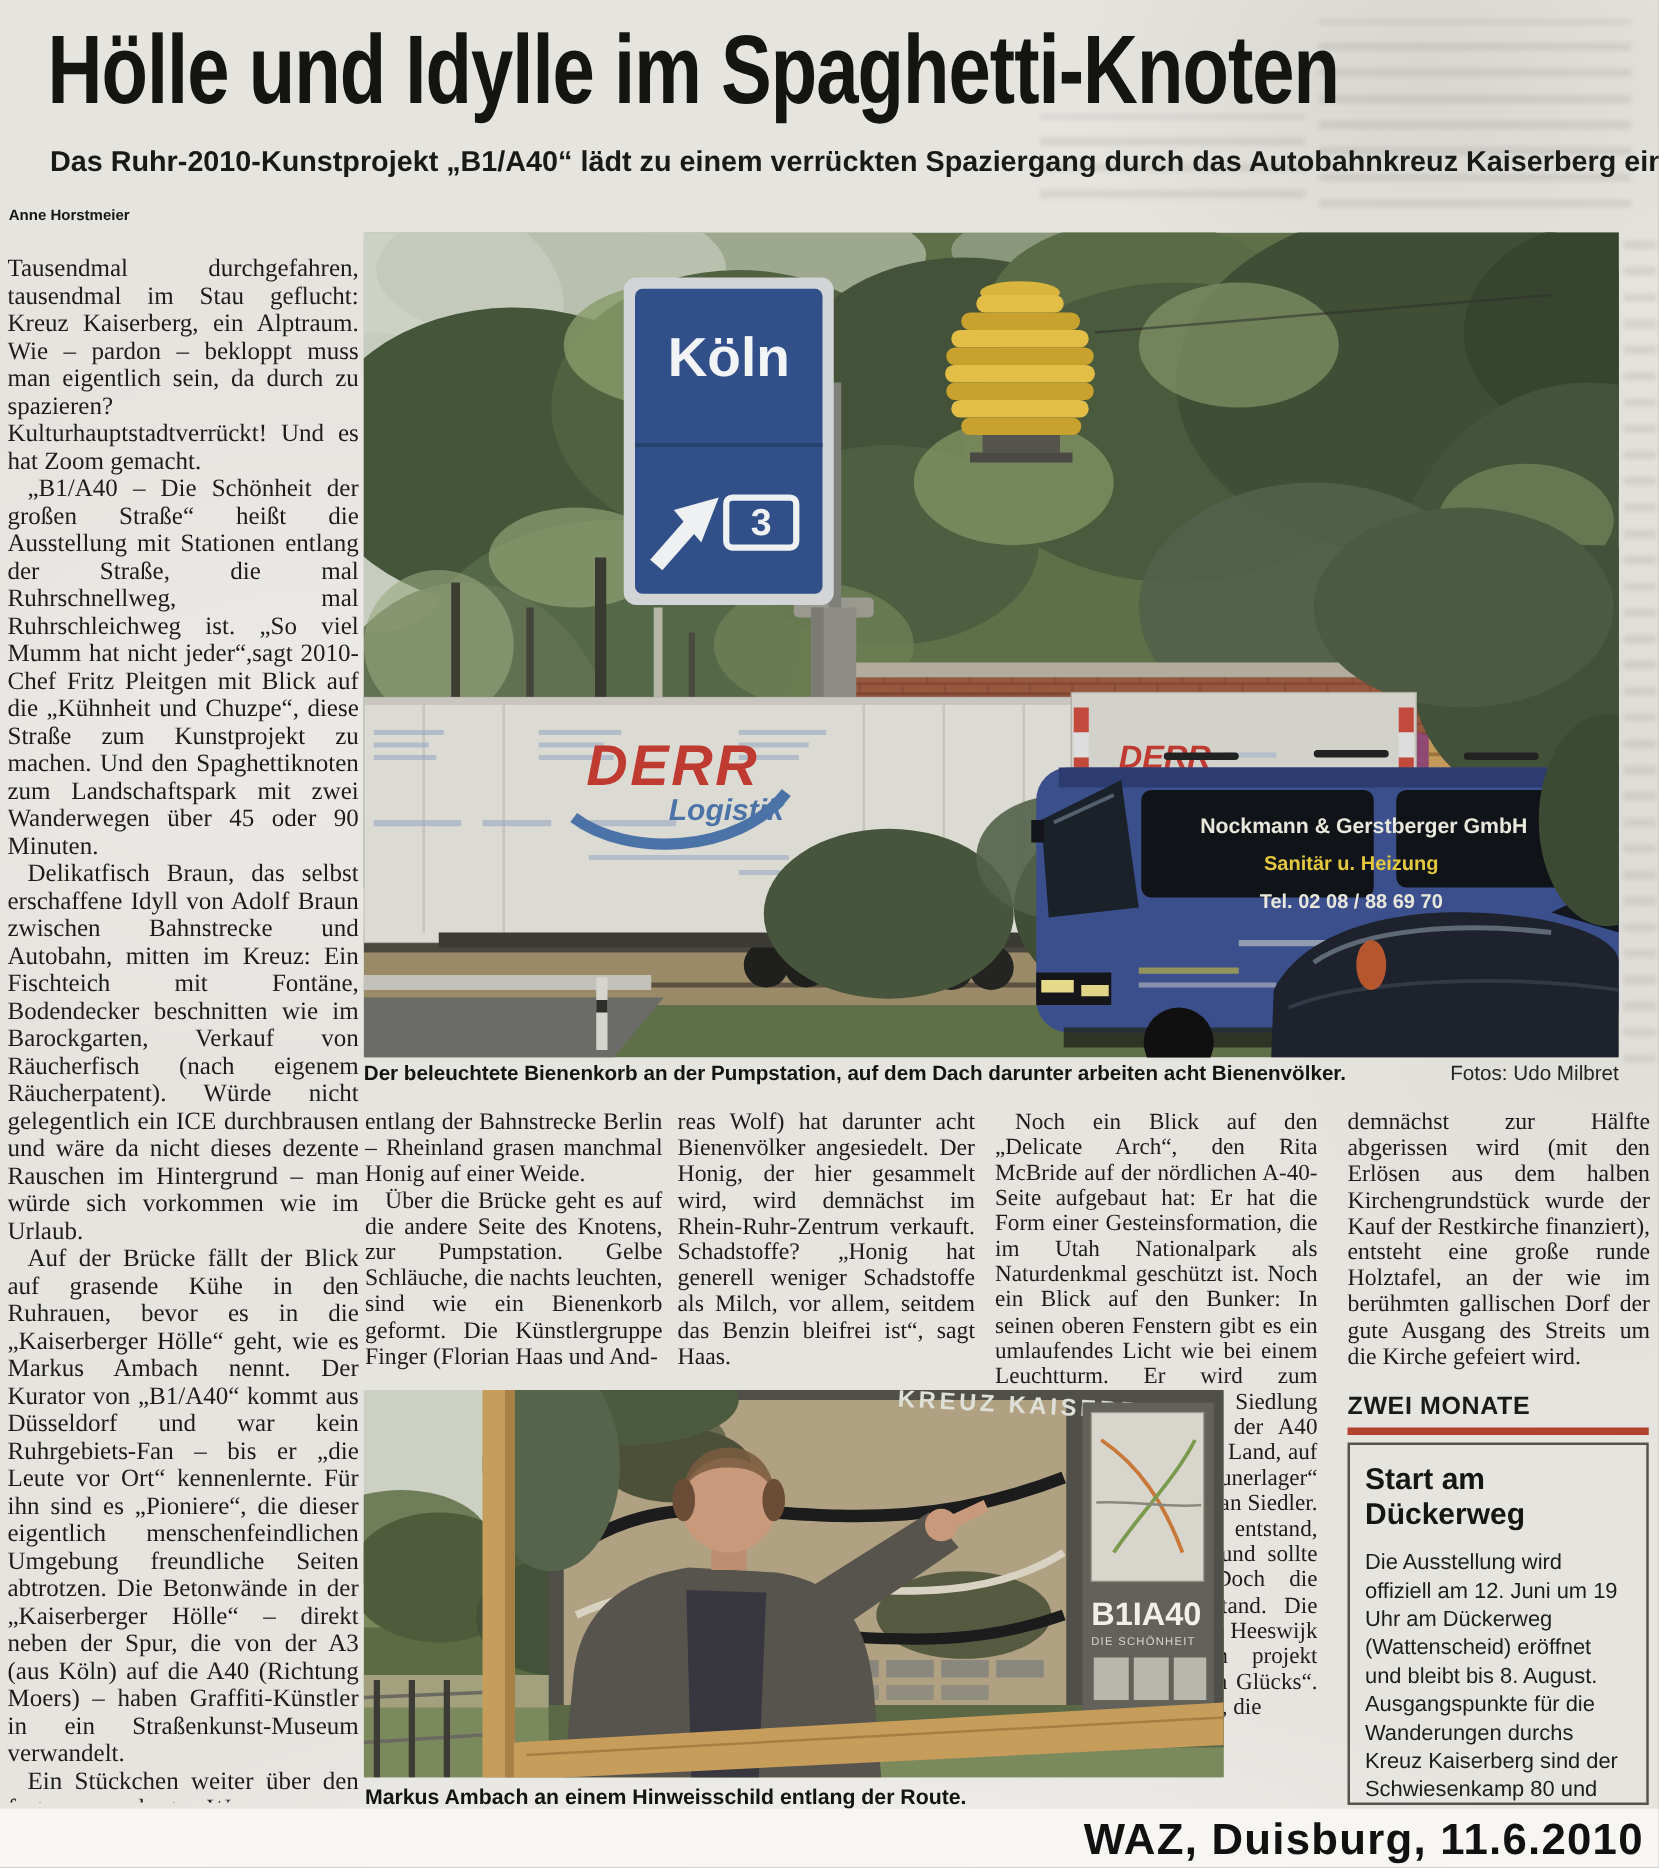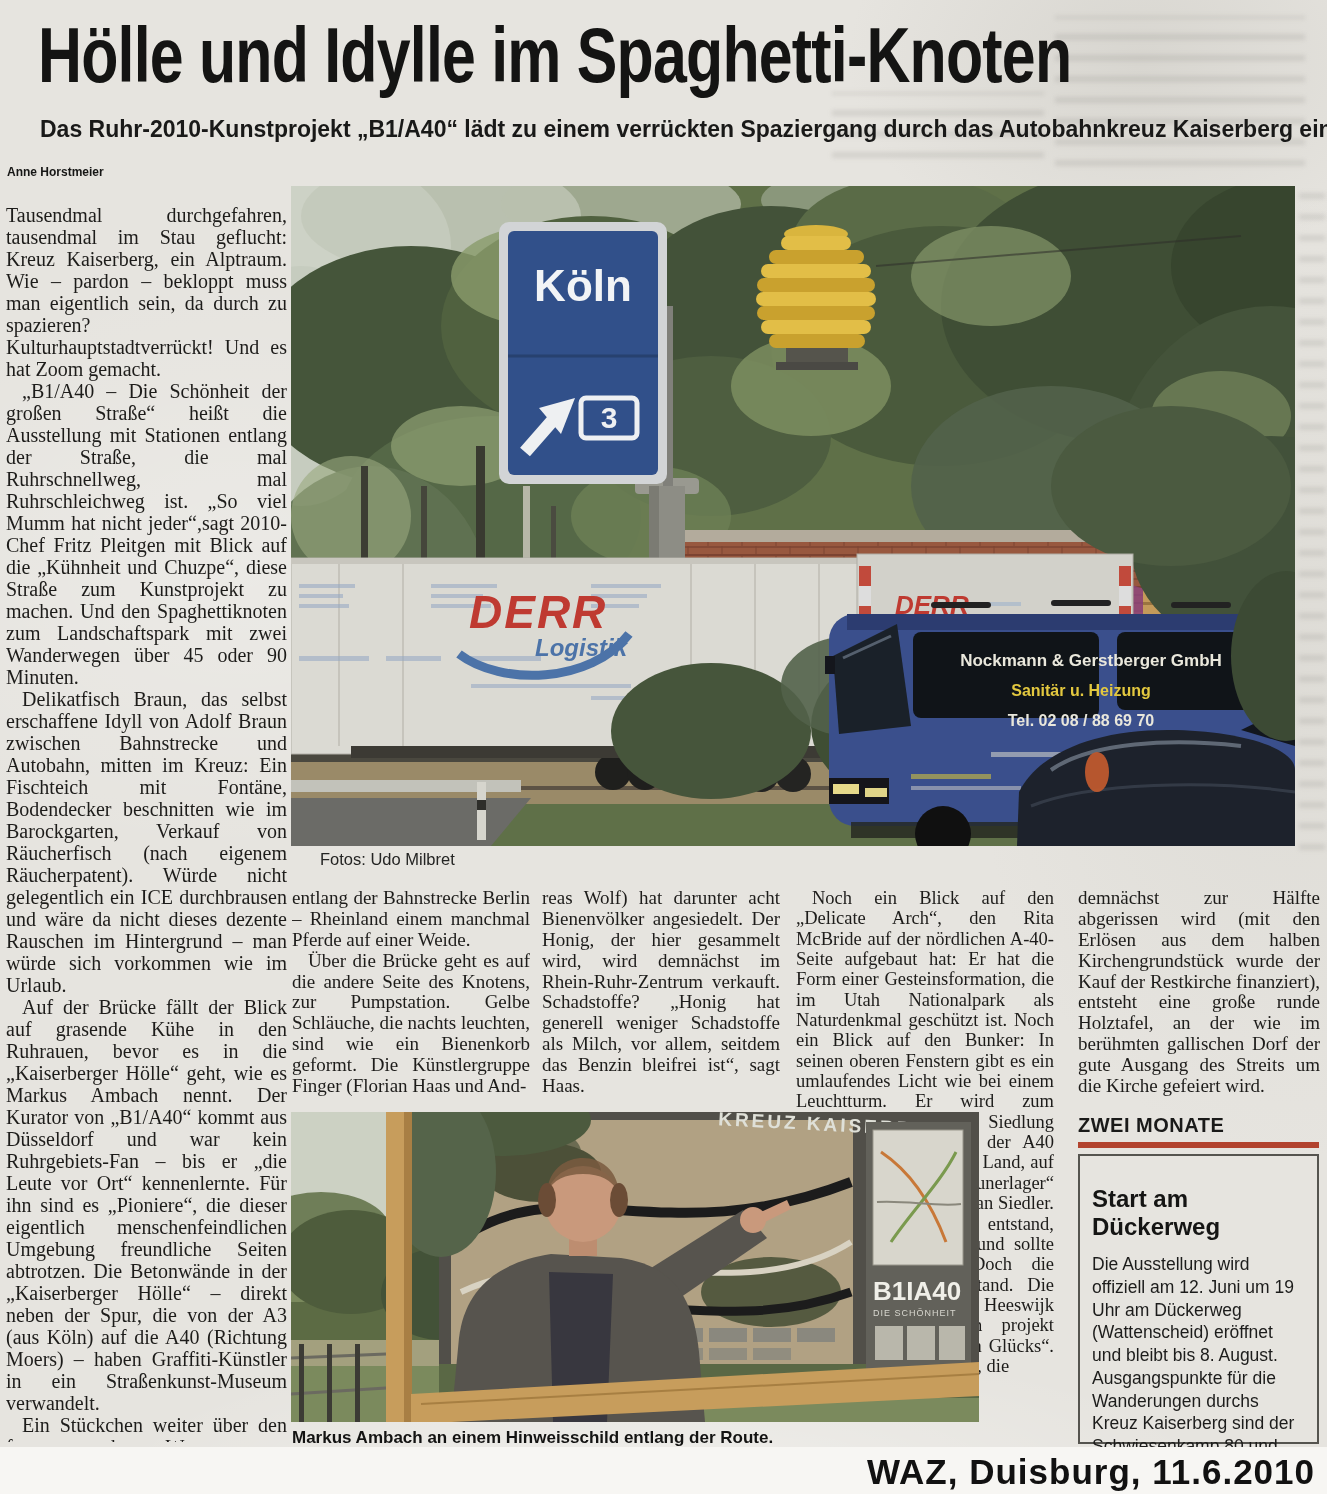--- a/index.html
+++ b/index.html
@@ -50,21 +50,21 @@
   .kicker{
     position:absolute; left:1078px; top:1114px;
     font-family:"Liberation Sans", sans-serif; font-weight:bold; font-size:20px; letter-spacing:0.5px; color:#1a1a19;
   }
   .kicker-rule{position:absolute; left:1078px; top:1142px; width:241px; height:6px; background:#b2432e;}
   .infobox{
     position:absolute; left:1078px; top:1154px; width:241px; height:290px; box-sizing:border-box;
     border:2px solid #55544f; padding:14px 12px 0 12px;
     font-family:"Liberation Sans", sans-serif;
   }
-  .infobox .title{font-weight:bold; font-size:24px; color:#151514; margin-bottom:12px;margin-top:15px;}
+  .infobox .title{font-weight:bold; font-size:24px; color:#151514; margin-bottom:12px;}
   .infobox .body{font-size:17.5px; line-height:1.30; color:#1c1c1b;}
   .footer-strip{position:absolute; left:0; top:1447px; width:1327px; height:47px; background:#f7f6f3;}
   .source{
     position:absolute; right:12px; top:1452px;
     font-family:"Liberation Sans", sans-serif; font-weight:bold; font-size:35px; letter-spacing:1px; color:#111;text-align:right;
   }
   svg text{font-family:"Liberation Sans", sans-serif;}
 </style>
 </head>
 <body>
@@ -278,25 +278,26 @@
       <polygon points="950,544 1004,518 1004,560" fill="#12161e"></polygon>
       <path d="M 726 660 L 728 606 C 748 566 806 542 886 544 C 952 546 1004 562 1004 584 L 1004 660 Z" fill="#1d222c"></path>
       <path d="M 760 584 C 800 556 880 552 950 560" stroke="#707a88" stroke-width="4" fill="none" opacity="0.8"></path>
       <path d="M 740 620 C 800 596 920 594 1004 606" stroke="#39414e" stroke-width="3" fill="none" opacity="0.8"></path>
       <ellipse cx="806" cy="586" rx="12" ry="20" fill="#bf5a2e" opacity="0.95"></ellipse>
     </g>
     <ellipse cx="995" cy="470" rx="55" ry="85" fill="#3c4a34"></ellipse>
   </svg>
 
   <div class="caption-bar">
+    <span class="cap">Der beleuchtete Bienenkorb an der Pumpstation, auf dem Dach darunter arbeiten acht Bienenvölker.</span>
     <span class="credit">Fotos: Udo Milbret</span>
   </div>
 
   <div class="col col2">
-    <p>entlang der Bahnstrecke Berlin – Rheinland einem manchmal Pferde auf einer Weide.</p>
+    <p>entlang der Bahnstrecke Berlin – Rheinland grasen manchmal Honig auf einer Weide.</p>
     <p class="ind">Über die Brücke geht es auf die andere Seite des Knotens, zur Pumpstation. Gelbe Schläuche, die nachts leuchten, sind wie ein Bienenkorb geformt. Die Künstlergruppe Finger (Florian Haas und And-</p>
   </div>
   <div class="col col3">
     <p>reas Wolf) hat darunter acht Bienenvölker angesiedelt. Der Honig, der hier gesammelt wird, wird demnächst im Rhein-Ruhr-Zentrum verkauft. Schadstoffe? „Honig hat generell weniger Schadstoffe als Milch, vor allem, seitdem das Benzin bleifrei ist“, sagt Haas.</p>
   </div>
   <div class="col col4">
     <p class="ind">Noch ein Blick auf den „Delicate Arch“, den Rita McBride auf der nördlichen A-40-Seite aufgebaut hat: Er hat die Form einer Gesteinsformation, die im Utah Nationalpark als Naturdenkmal geschützt ist. Noch ein Blick auf den Bunker: In seinen oberen Fenstern gibt es ein umlaufendes Licht wie bei einem Leuchtturm. Er wird zum Wahrzeichen für die Siedlung Werthacker. Direkt an der A40 verkaufte die Stadt einst Land, auf dem ein „Zigeunerlager“ entstanden war, günstig an Siedler. Die Kirche, die damals entstand, ist längst säkularisiert und sollte abgerissen werden. Doch die Siedler leisten Widerstand. Die Künstlerin Jeanne van Heeswijk hilft ihnen mit dem projekt „Widerstand des kleinen Glücks“. Gleich neben der Kirche, die</p>
   </div>
   <div class="col col5">
     <p>demnächst zur Hälfte abgerissen wird (mit den Erlösen aus dem halben Kirchengrundstück wurde der Kauf der Restkirche finanziert), entsteht eine große runde Holztafel, an der wie im berühmten gallischen Dorf der gute Ausgang des Streits um die Kirche gefeiert wird.</p>

